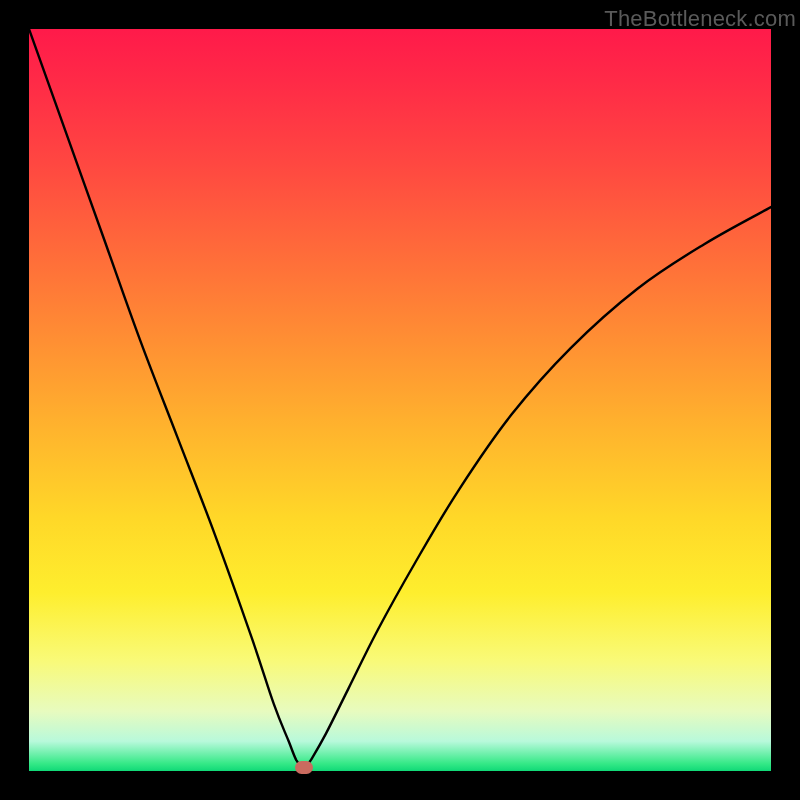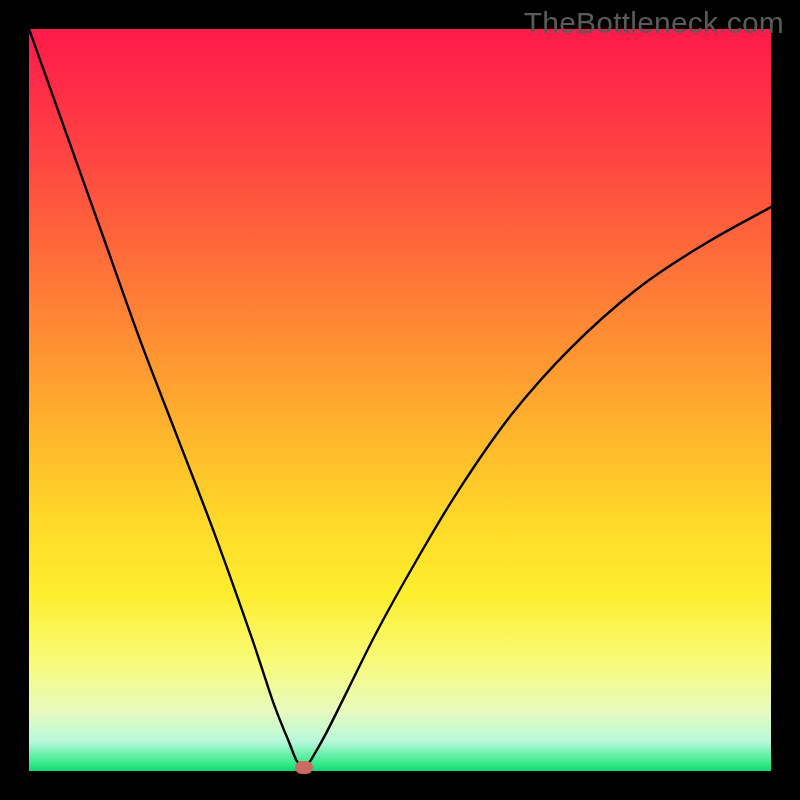--- a/index.html
+++ b/index.html
@@ -24,23 +24,23 @@
       #f9fa77 85%,
       #e7fbbf 92%,
       #b8f9db 96%,
       #35e987 99%,
       #10d977 100%);
   }
 
   .watermark {
     position: absolute;
     top: 6px;
-    right: 16px;
+    right: 4px;
     color: #5a5a5a;
-    font-size: 30px;
+    font-size: 22px;
     font-weight: 400;
     letter-spacing: 0.2px;
   }
 
   svg.curve {
     position: absolute;
     left: 29px;
     top: 29px;
     width: 742px;
     height: 742px;

